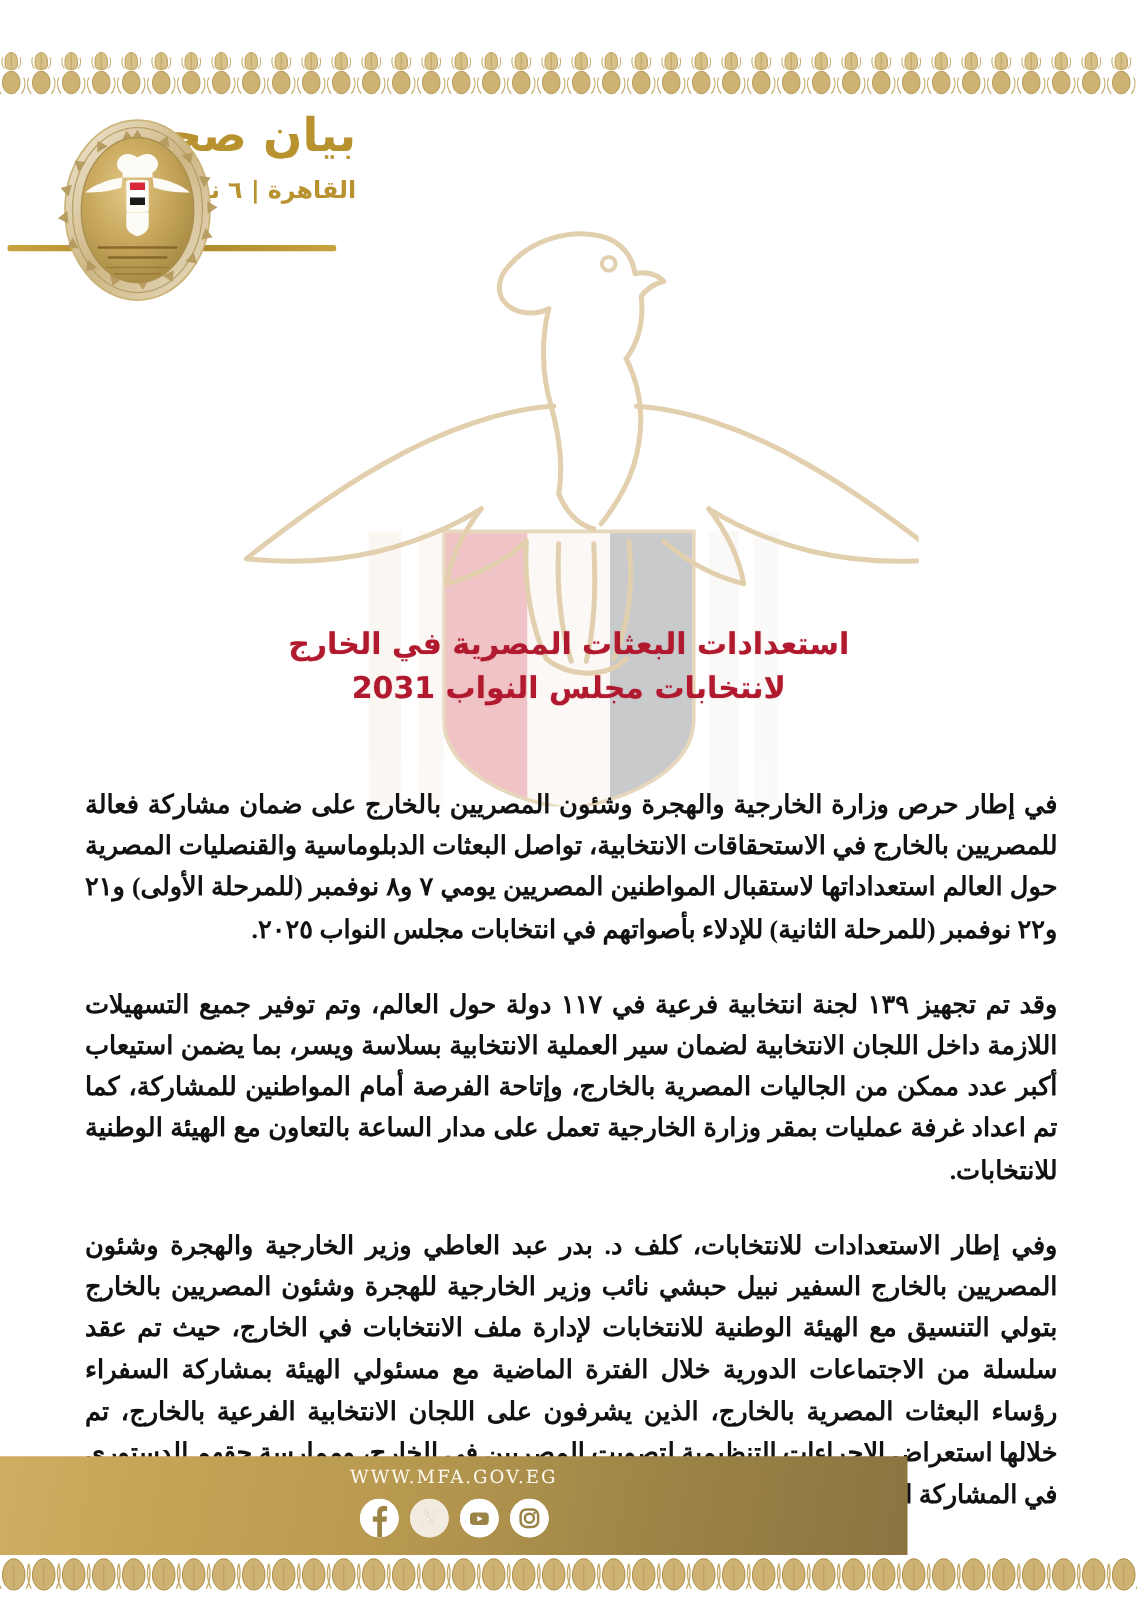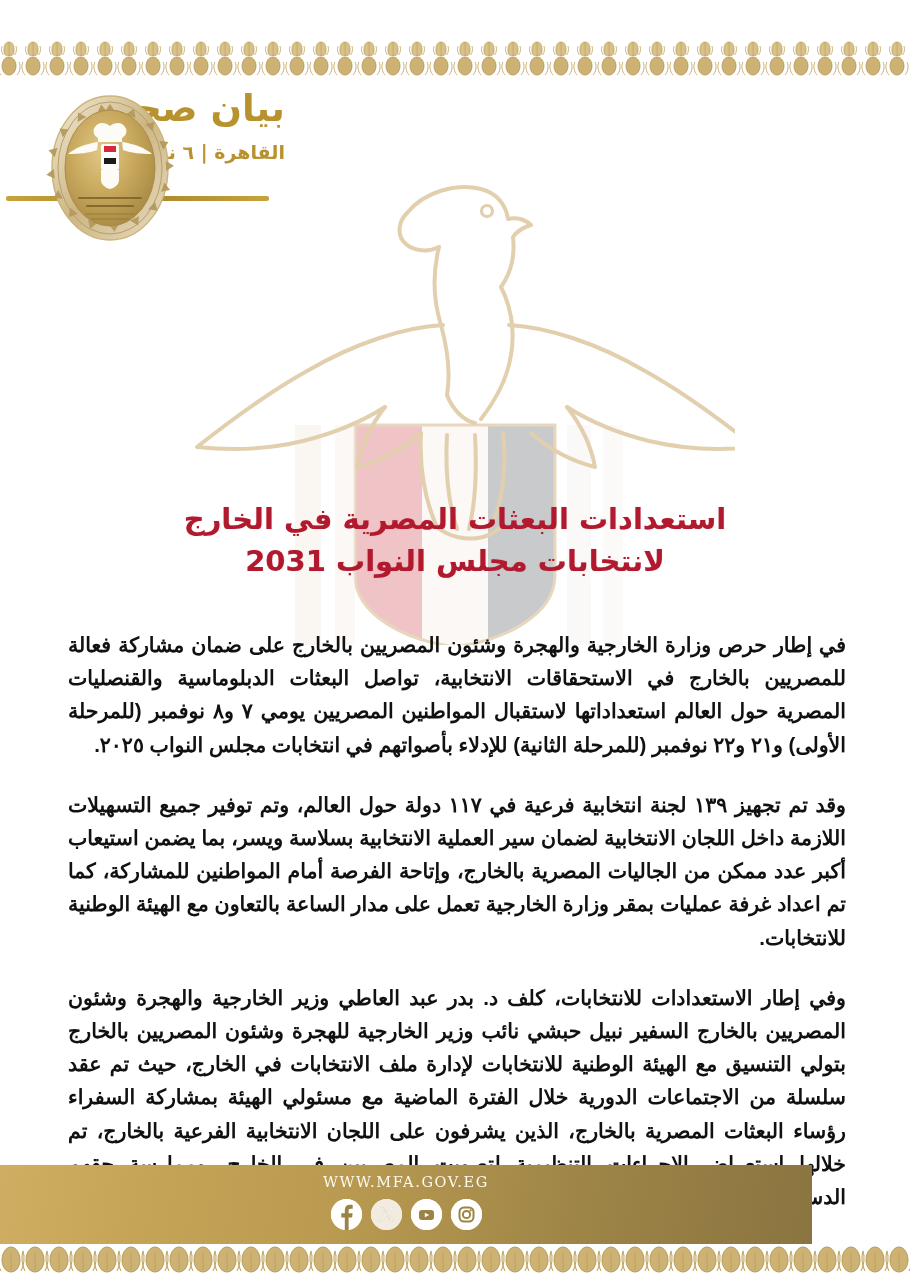--- a/index.html
+++ b/index.html
@@ -99,21 +99,21 @@
   }
 
   
   .headline {
     position: absolute;
     top: 498px;
     right: 0;
     left: 0;
     text-align: center;
     direction: rtl;
-    font-size: 29px;
+    font-size: 24px;
     font-weight: 700;
     line-height: 1.45;
     color: #b1192e;
     padding: 0 70px;
     text-shadow: 0 0 1px rgba(177,25,46,.35);
   }
 
   
   .body-wrap {
     position: absolute;
@@ -122,33 +122,32 @@
     left: 64px;
     direction: rtl;
   }
   .para {
     font-size: 20.5px;
     line-height: 1.62;
     color: #111111;
     text-align: justify;
     font-weight: 700;
     margin: 0 0 27px 4px;
-    font-family: Liberation Sans, sans-serif;
+    font-family: Liberation Serif, serif;
   }
   .para:last-child { margin-bottom: 0; }
 
   
   .footer-band {
     position: absolute;
     left: 0;
     bottom: 35px;
-    width: 784px;
+    width: 726px;
     height: 80px;
     background: linear-gradient(100deg, #cfae63 0%, #c5a457 18%, #b99a50 42%, #9d8447 72%, #8a7440 100%);
-    padding-left: 28px;
   }
   .footer-url {
     position: absolute;
     top: 9px;
     left: 0;
     right: 0;
     text-align: center;
     color: #fdfaf2;
     font-size: 14.5px;
     letter-spacing: 1.6px;

